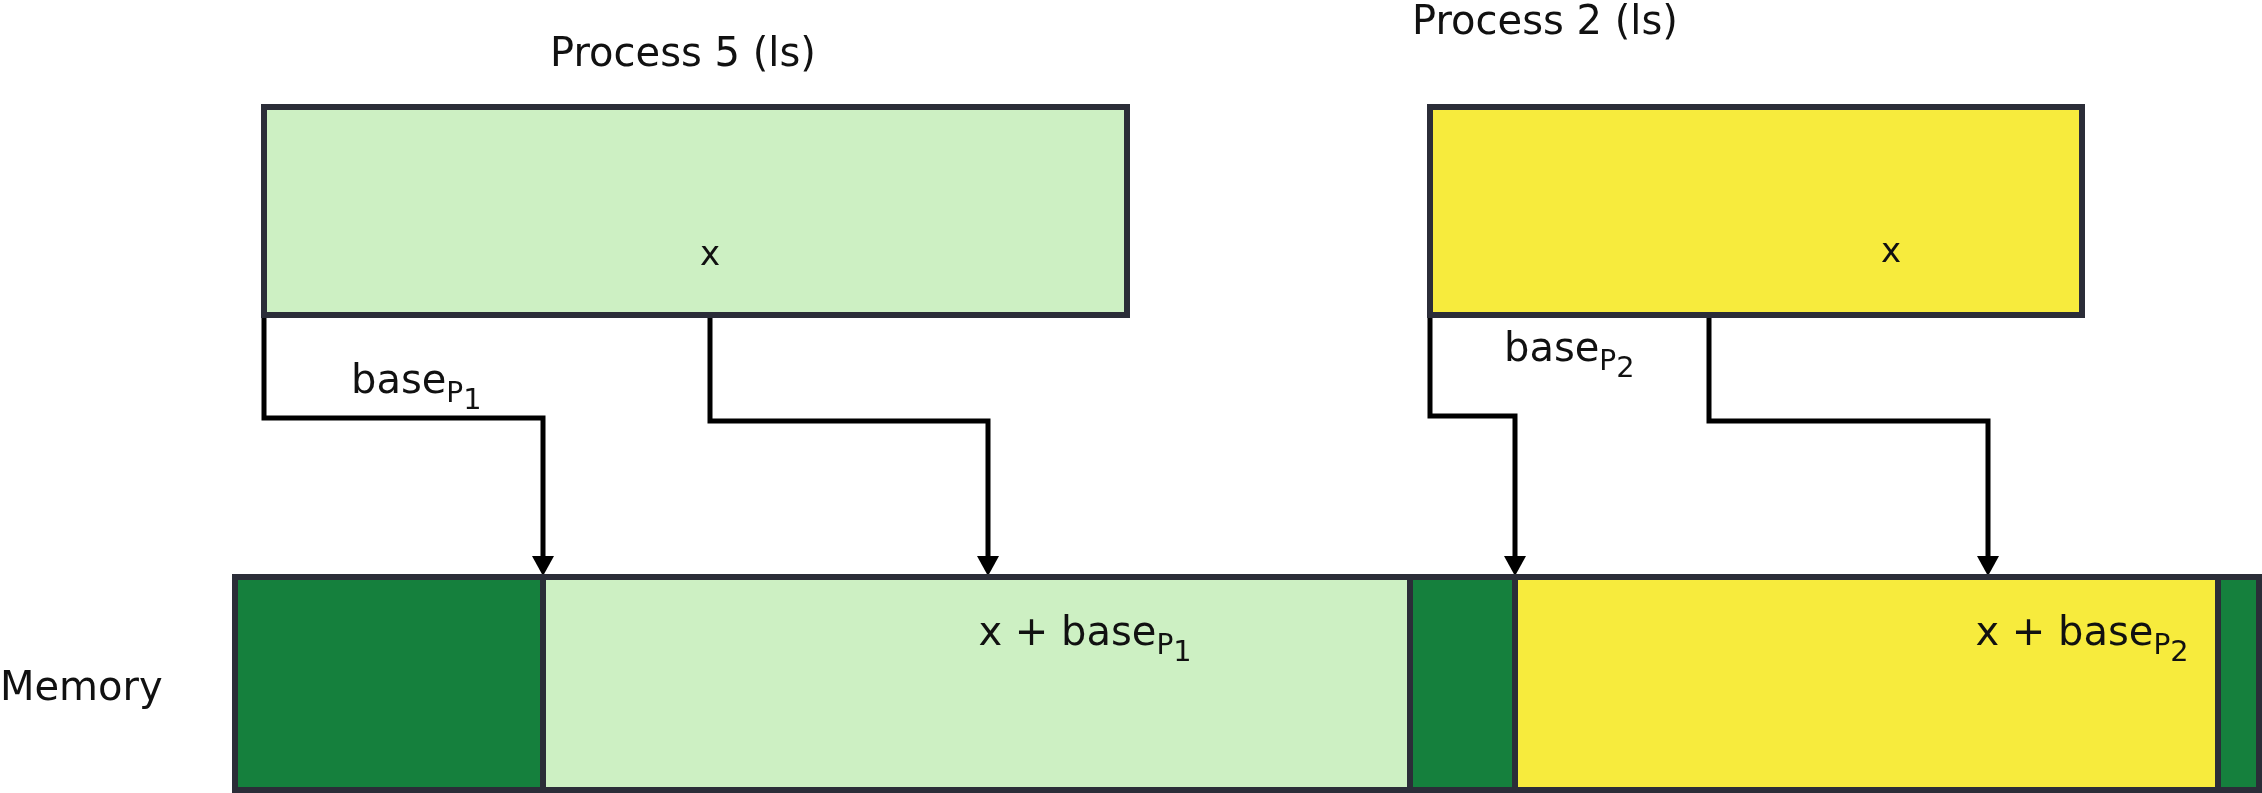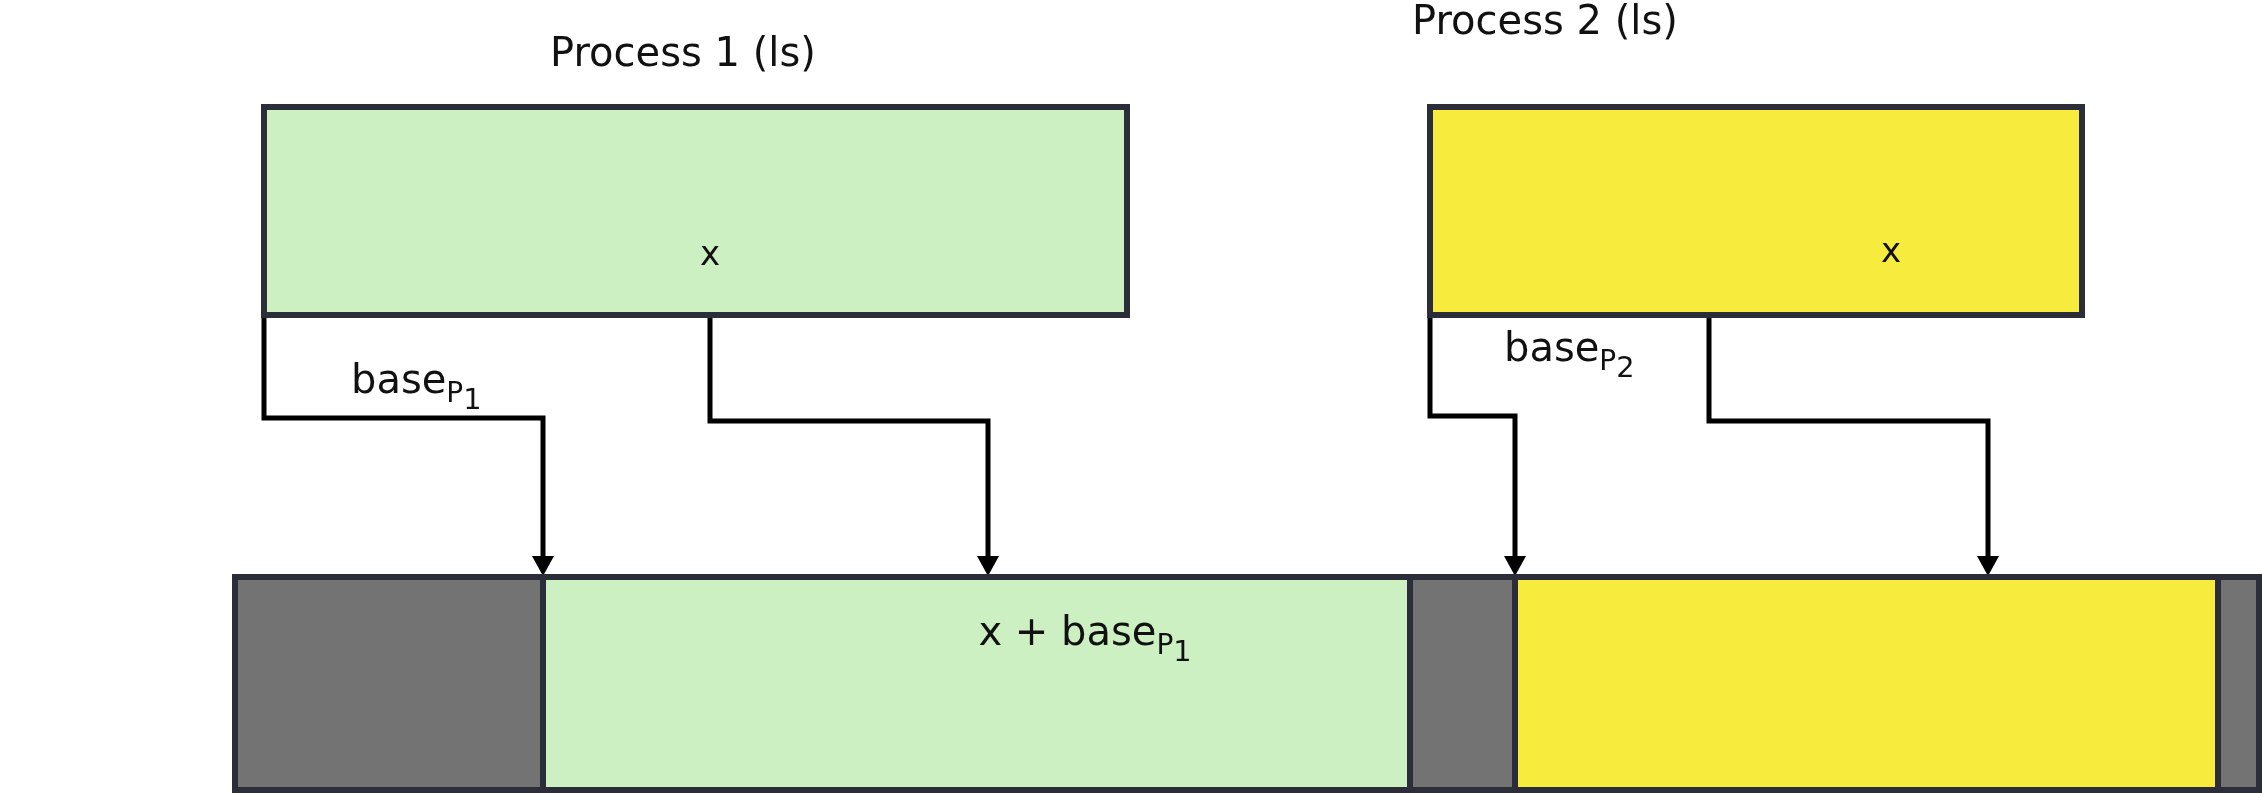--- a/index.html
+++ b/index.html
@@ -28,21 +28,21 @@
   }
   .baselabel{
     font-size:40px;line-height:1.15;white-space:nowrap;margin-left:40px;
   }
   .sub{font-size:0.70em;position:relative;top:0.32em;}
   .subsub{font-size:0.72em;position:relative;top:0.55em;}
   .membar{
     box-sizing:border-box;
     left:232px;top:574px;width:2030px;height:219px;
     border:6px solid #2b2d38;
-    background:#737373;
+    background:#15803d;
   }
   .memfill{position:absolute;top:0;bottom:0;}
   .memfill.green{left:308px;width:861px;background:#cdf0c3;}
   .memfill.yellow{left:1280px;width:697px;background:#f7eb3d;}
   .divider{position:absolute;top:0;bottom:0;width:6px;background:#2b2d38;}
   .memlabel{
     position:absolute;
     font-size:40px;line-height:1.15;white-space:nowrap;
     transform:translateX(-50%);
     top:28px;
@@ -74,21 +74,21 @@
       <polyline points="1430,314 1430,416 1515,416 1515,560" fill="none" stroke="#000" stroke-width="5"></polyline>
       <polygon points="1515,576 1504,556 1526,556" fill="#000"></polygon>
     </g>
 
     <g>
       <polyline points="1709,314 1709,421 1988,421 1988,560" fill="none" stroke="#000" stroke-width="5"></polyline>
       <polygon points="1988,576 1977,556 1999,556" fill="#000"></polygon>
     </g>
   </svg>
 
-  <div class="abs title" style="left:683px;top:29px;">Process 1 (ls)</div>
+  <div class="abs title" style="left:683px;top:29px;">Process 5 (ls)</div>
   <div class="abs title" style="left:1545px;top:-3px;">Process 2 (ls)</div>
 
   <div class="abs procbox p1" style="left:261px;top:104px;width:869px;height:214px;"></div>
   <div class="abs xlabel" style="left:710px;top:234px;">x</div>
 
   <div class="abs procbox p2" style="left:1427px;top:104px;width:658px;height:214px;"></div>
   <div class="abs xlabel" style="left:1891px;top:231px;">x</div>
 
   <div class="abs baselabel" style="left:311px;top:356px;">
     <span>base</span><span class="sub">P</span><span class="sub subsub">1</span>
@@ -101,16 +101,20 @@
     <div class="memfill green"></div>
     <div class="memfill yellow"></div>
     <div class="divider" style="left:302px;"></div>
     <div class="divider" style="left:1169px;"></div>
     <div class="divider" style="left:1274px;"></div>
     <div class="divider" style="left:1977px;"></div>
 
     <div class="memlabel" style="left:847px;">
       <span>x + base</span><span class="sub">P</span><span class="sub subsub">1</span>
     </div>
+    <div class="memlabel" style="left:1844px;">
+      <span>x + base</span><span class="sub">P</span><span class="sub subsub">2</span>
+    </div>
   </div>
 
+  <div class="abs memory-caption">Memory</div>
 
 </div>
 
 </body></html>

